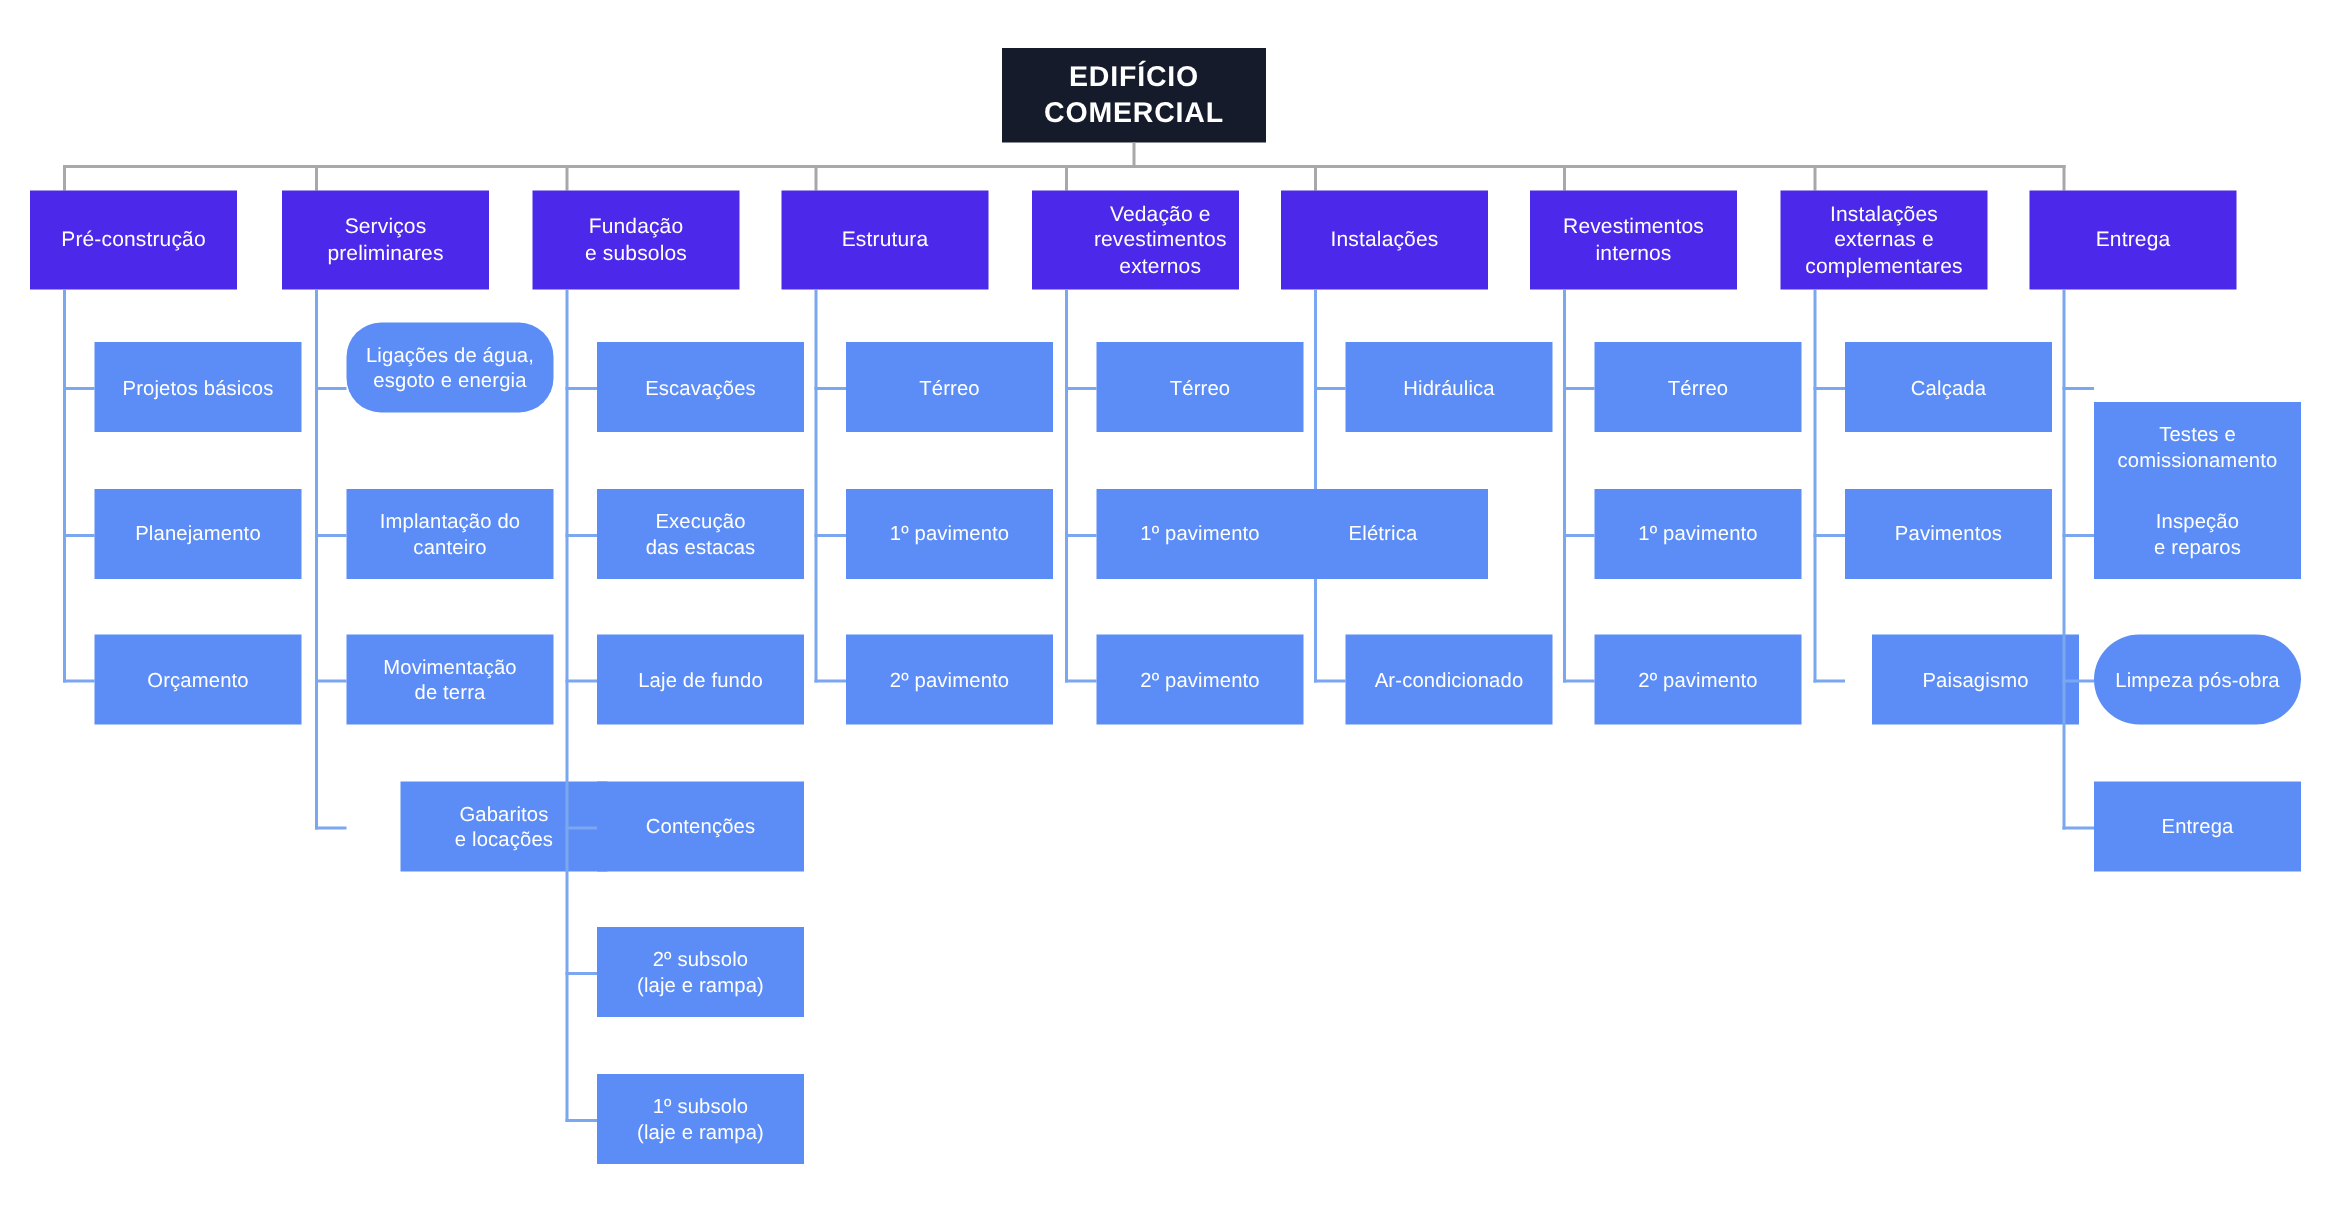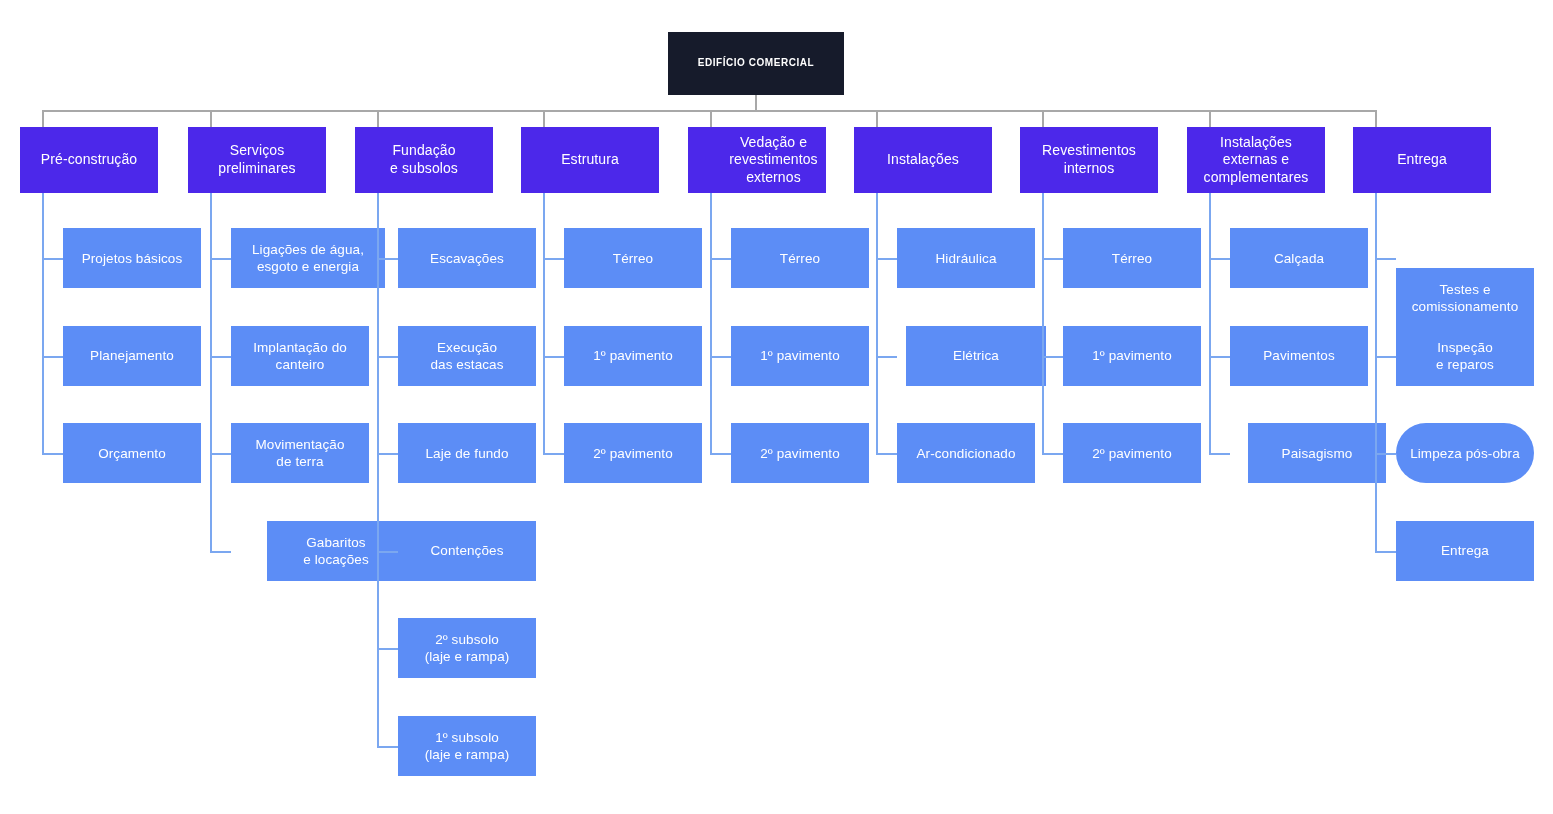--- a/index.html
+++ b/index.html
@@ -33,21 +33,21 @@
     align-items: center;
     justify-content: center;
     text-align: center;
     color: #ffffff;
     line-height: 1.26;
     padding: 2px 7px;
     white-space: pre-line;
   }
   .node-root {
     background: #161b2b;
-    font-size: 10px;
+    font-size: 19px;
     font-weight: 700;
     letter-spacing: 0.55px;
   }
   .node-l1 {
     background: #4c28ea;
     font-size: 14px;
     font-weight: 500;
     letter-spacing: 0.1px;
   }
   .node-l2 {
@@ -71,21 +71,21 @@
     <div class="node node-l2" style="left: 63px; top: 228px; width: 138px; height: 60px;">Projetos básicos</div>
     <div class="conn-child" style="left: 42px; top: 355.5px; width: 21px; height: 2px;"></div>
     <div class="node node-l2" style="left: 63px; top: 325.5px; width: 138px; height: 60px;">Planejamento</div>
     <div class="conn-child" style="left: 42px; top: 453px; width: 21px; height: 2px;"></div>
     <div class="node node-l2" style="left: 63px; top: 423px; width: 138px; height: 60px;">Orçamento</div>
     <div class="conn" style="left: 210px; top: 110px; width: 2px; height: 17px;"></div>
     <div class="node node-l1" style="left: 188px; top: 127px; width: 138px; height: 66px;">Serviços
 preliminares</div>
     <div class="conn-child" style="left: 210px; top: 193px; width: 2px; height: 359.5px;"></div>
     <div class="conn-child" style="left: 210px; top: 258px; width: 21px; height: 2px;"></div>
-    <div class="node node-l2" style="left: 231px; top: 228px; width: 154px; height: 60px;">Ligações de água,
+    <div class="node node-l2" style="left: 231px; top: 215px; width: 138px; height: 60px; border-radius: 23px;">Ligações de água,
 esgoto e energia</div>
     <div class="conn-child" style="left: 210px; top: 355.5px; width: 21px; height: 2px;"></div>
     <div class="node node-l2" style="left: 231px; top: 325.5px; width: 138px; height: 60px;">Implantação do
 canteiro</div>
     <div class="conn-child" style="left: 210px; top: 453px; width: 21px; height: 2px;"></div>
     <div class="node node-l2" style="left: 231px; top: 423px; width: 138px; height: 60px;">Movimentação
 de terra</div>
     <div class="conn-child" style="left: 210px; top: 550.5px; width: 21px; height: 2px;"></div>
     <div class="node node-l2" style="left: 231px; top: 520.5px; width: 138px; height: 60px; margin-left: 36px;">Gabaritos
 e locações</div>
@@ -127,21 +127,21 @@
     <div class="conn-child" style="left: 710px; top: 355.5px; width: 21px; height: 2px;"></div>
     <div class="node node-l2" style="left: 731px; top: 325.5px; width: 138px; height: 60px;">1º pavimento</div>
     <div class="conn-child" style="left: 710px; top: 453px; width: 21px; height: 2px;"></div>
     <div class="node node-l2" style="left: 731px; top: 423px; width: 138px; height: 60px;">2º pavimento</div>
     <div class="conn" style="left: 876px; top: 110px; width: 2px; height: 17px;"></div>
     <div class="node node-l1" style="left: 854px; top: 127px; width: 138px; height: 66px;">Instalações</div>
     <div class="conn-child" style="left: 876px; top: 193px; width: 2px; height: 262px;"></div>
     <div class="conn-child" style="left: 876px; top: 258px; width: 21px; height: 2px;"></div>
     <div class="node node-l2" style="left: 897px; top: 228px; width: 138px; height: 60px;">Hidráulica</div>
     <div class="conn-child" style="left: 876px; top: 355.5px; width: 21px; height: 2px;"></div>
-    <div class="node node-l2" style="left: 906px; top: 325.5px; width: 140px; height: 60px;">Elétrica</div>
+    <div class="node node-l2" style="left: 852px; top: 325.5px; width: 140px; height: 60px;">Elétrica</div>
     <div class="conn-child" style="left: 876px; top: 453px; width: 21px; height: 2px;"></div>
     <div class="node node-l2" style="left: 897px; top: 423px; width: 138px; height: 60px;">Ar-condicionado</div>
     <div class="conn" style="left: 1042px; top: 110px; width: 2px; height: 17px;"></div>
     <div class="node node-l1" style="left: 1020px; top: 127px; width: 138px; height: 66px;">Revestimentos
 internos</div>
     <div class="conn-child" style="left: 1042px; top: 193px; width: 2px; height: 262px;"></div>
     <div class="conn-child" style="left: 1042px; top: 258px; width: 21px; height: 2px;"></div>
     <div class="node node-l2" style="left: 1063px; top: 228px; width: 138px; height: 60px;">Térreo</div>
     <div class="conn-child" style="left: 1042px; top: 355.5px; width: 21px; height: 2px;"></div>
     <div class="node node-l2" style="left: 1063px; top: 325.5px; width: 138px; height: 60px;">1º pavimento</div>

